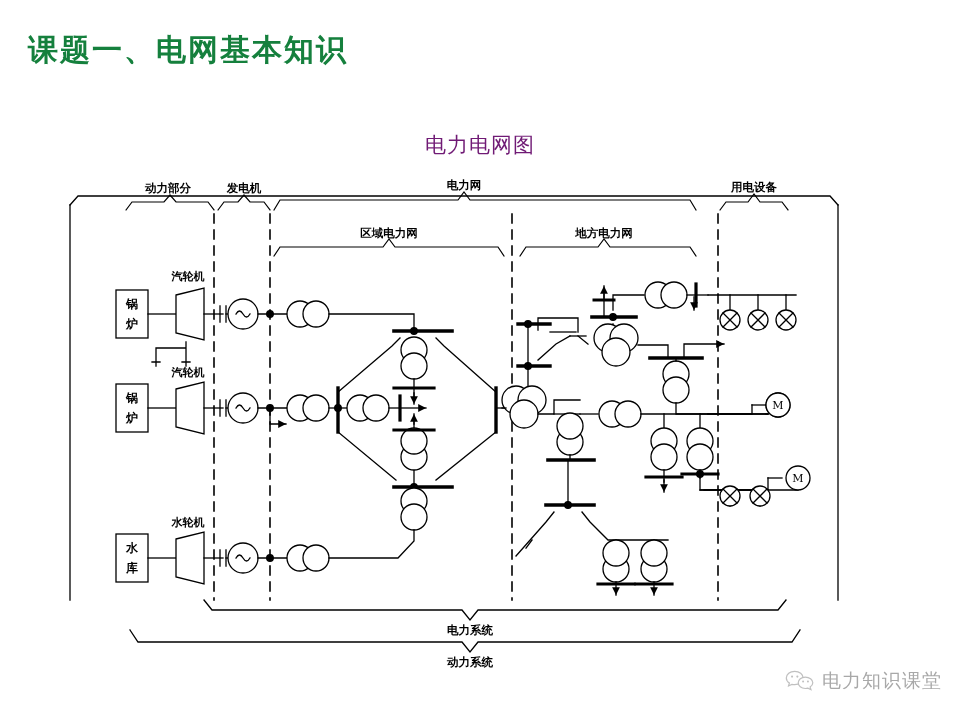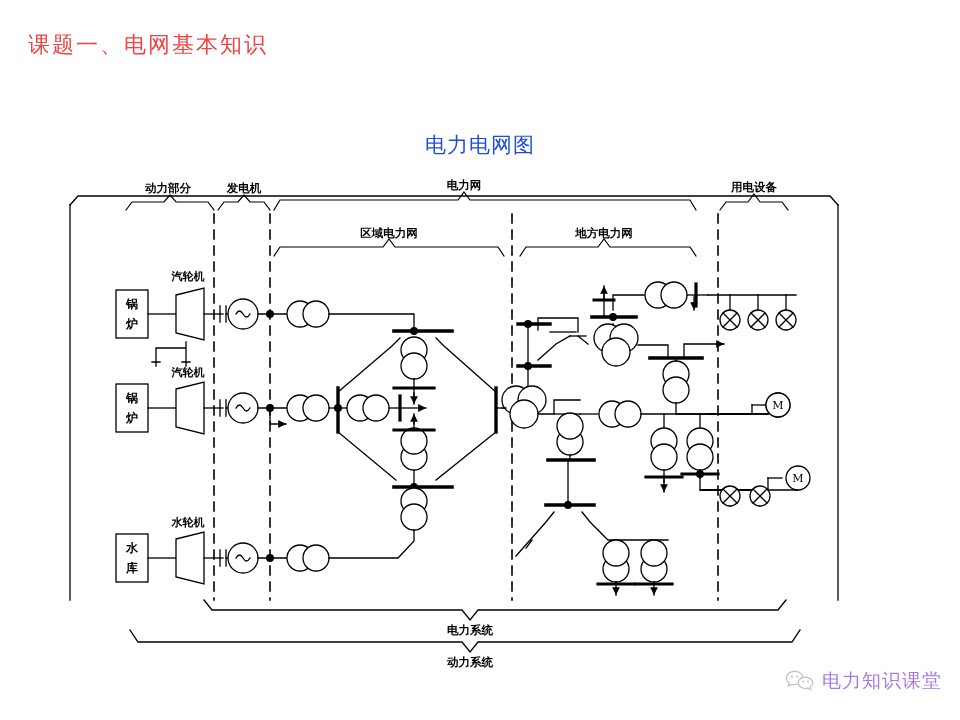--- a/index.html
+++ b/index.html
@@ -7,26 +7,26 @@
     width:960px;height:720px;
     background:#ffffff;
     font-family:"DejaVu Sans","Liberation Sans",sans-serif;
     overflow:hidden;position:relative;
   }
   #slide{position:absolute;left:0;top:0;width:960px;height:720px;}
 
   .slide-title{
     position:absolute;left:28px;top:30px;
     font-family:"DejaVu Serif","Liberation Serif",serif;
-    font-size:22px;color:#ef4444;letter-spacing:2px;white-space:nowrap;
+    font-size:30px;color:#15803d;letter-spacing:2px;white-space:nowrap;font-weight:bold;
   }
   .fig-title{
     position:absolute;left:0;top:131px;width:960px;text-align:center;
     font-family:"DejaVu Serif","Liberation Serif",serif;
-    font-size:21px;color:#1d4ed8;letter-spacing:1px;
+    font-size:21px;color:#701a75;letter-spacing:1px;
   }
   .diagram-wrap{position:absolute;left:8px;top:0;width:960px;height:720px;}
   svg.diagram{position:absolute;left:0;top:0;width:960px;height:720px;}
 
   .cnlbl{
     font-family:"DejaVu Sans","Liberation Sans",sans-serif;
     font-size:11.5px;fill:#000;font-weight:bold;
   }
   .cnlbl-sm{
     font-family:"DejaVu Sans","Liberation Sans",sans-serif;
@@ -41,21 +41,21 @@
     font-size:11px;fill:#000;
   }
 
   .watermark{
     position:absolute;right:18px;top:668px;
     display:flex;align-items:center;gap:7px;
     opacity:.62;
   }
   .wm-text{
     font-family:Liberation Mono, monospace;
-    font-size:19px;color:#6d28d9;letter-spacing:1px;white-space:nowrap;
+    font-size:19px;color:#737373;letter-spacing:1px;white-space:nowrap;
   }
   .wm-logo{width:30px;height:26px;display:block;}
 </style>
 </head>
 <body>
 
 <div id="slide">
 
   <div class="slide-title">课题一、电网基本知识</div>
 

